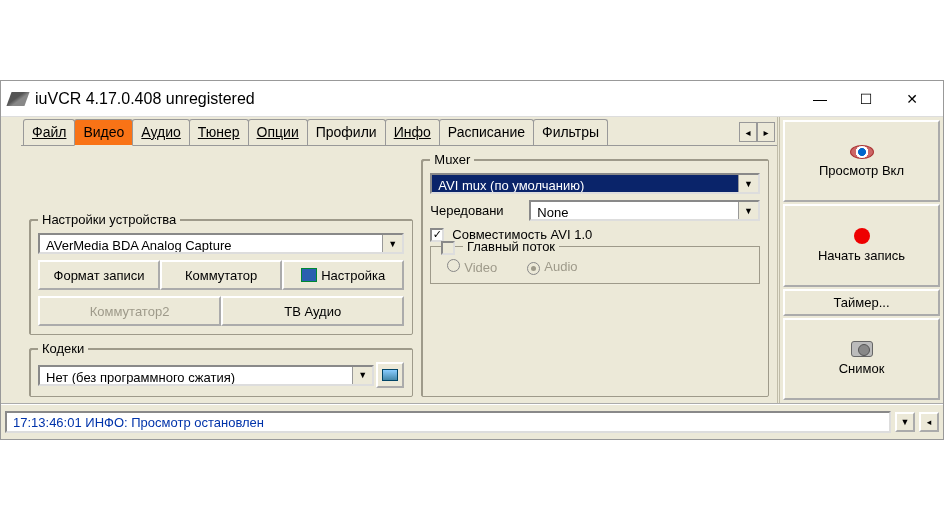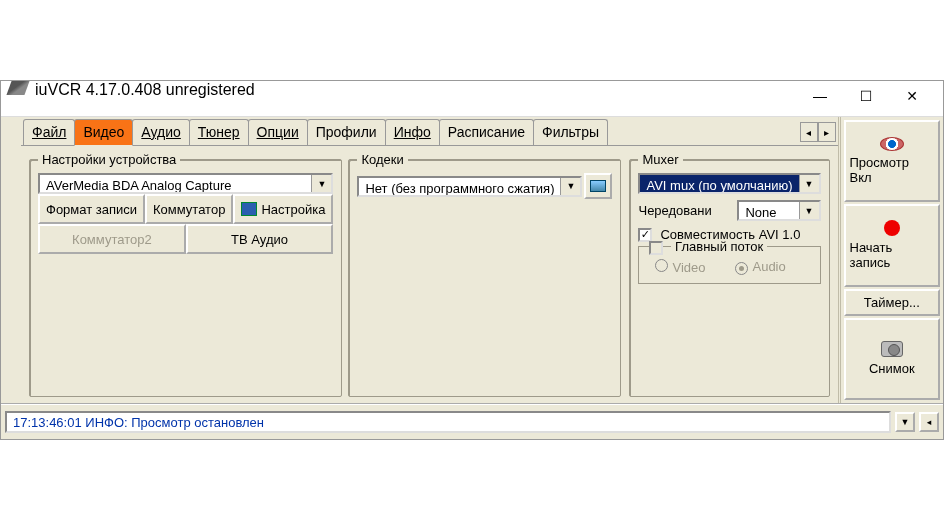--- a/index.html
+++ b/index.html
@@ -16,21 +16,21 @@
     margin: 80px auto 0;
     background: #ece9d8;
     border: 1px solid #999;
     display: flex;
     flex-direction: column;
   }
   .titlebar {
     height: 36px;
     background: #fff;
     display: flex;
-    align-items: flex-start;
+    align-items: center;
     padding: 0 8px;
     border-bottom: 1px solid #ddd;
   }
   .titlebar-icon {
     width: 18px; height: 14px;
     background: linear-gradient(135deg,#555 40%,#888 60%);
     transform: skewX(-20deg);
     margin-right: 8px;
   }
   .title-text { font-size: 16px; color: #000; flex: 1; }
@@ -68,21 +68,21 @@
   }
 
   .tab-body {
     border-top: 1px solid #999;
     flex: 1;
     padding: 6px 8px;
     display: flex;
     gap: 8px;
     background: #ece9d8;
   }
-  .left-panel { flex: 1.05; display:flex; gap:6px;justify-content:flex-end;}
+  .left-panel { flex: 1.05; display:flex; flex-direction:column; gap:6px;justify-content:flex-end;}
   .right-panel { flex: 0.95; }
 
   fieldset {
     border: 1px solid #fff;
     box-shadow: inset 1px 1px 0 #9e9a8a, 1px 1px 0 #9e9a8a inset;
     border: 1px solid #9e9a8a;
     border-radius: 2px;
     padding: 6px 8px 8px;
     margin: 0;
     background: #ece9d8;
@@ -99,21 +99,21 @@
   .combo.sel { background: #0a246a; color:#fff; }
   .combo-text { flex:1; padding: 3px 6px; overflow:hidden; white-space:nowrap;}
   .combo-btn {
     width: 20px;
     background: #ece9d8;
     border-left: 1px solid #999;
     display:flex; align-items:center; justify-content:center;
     font-size: 9px;
   }
 
-  .btnrow { display:flex; gap:0; }
+  .btnrow { display:flex; gap:0; margin-top:6px;}
   .btn {
     height: 30px;
     flex: 1;
     border: 2px outset #fff;
     background: #ece9d8;
     display:flex; align-items:center; justify-content:center;
     font-size: 13px;
     padding: 0 6px;
     cursor: default;
     white-space: nowrap;

